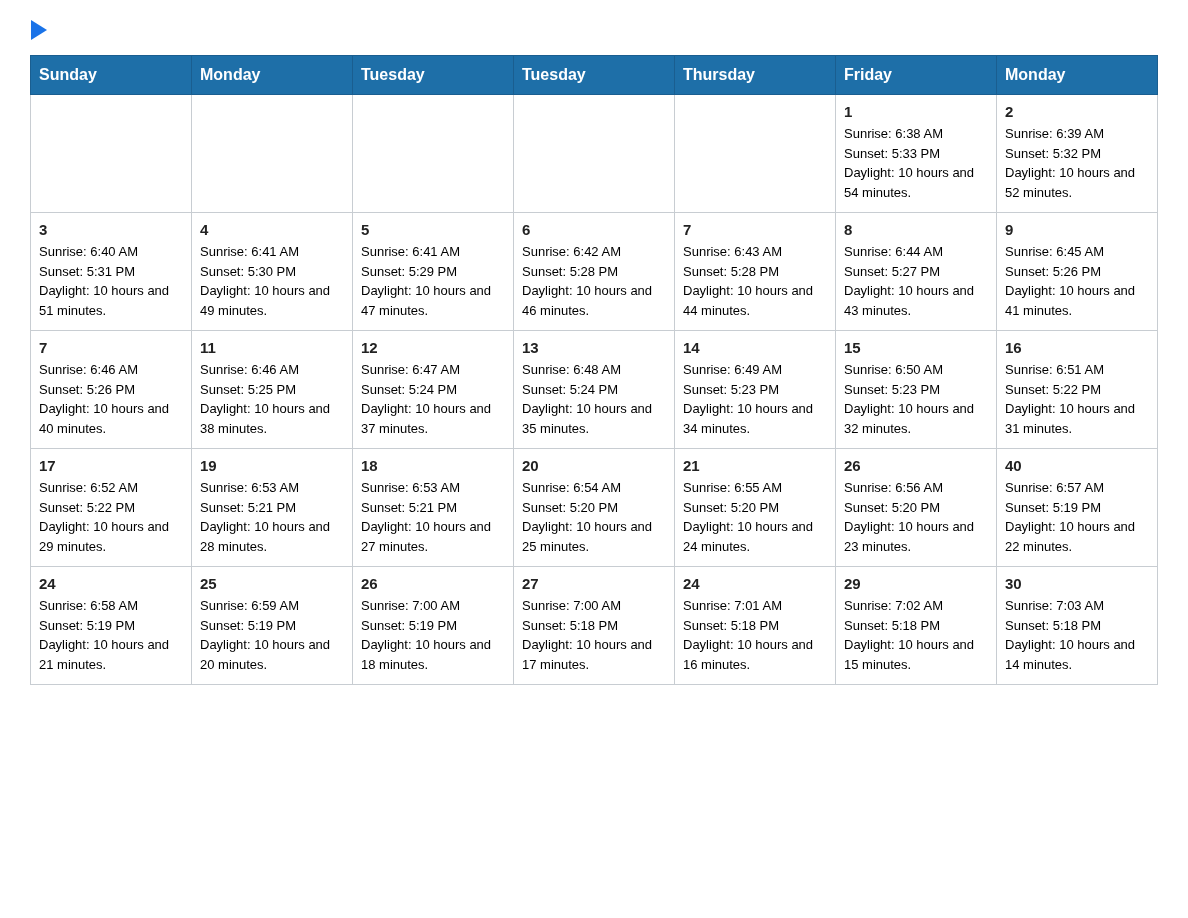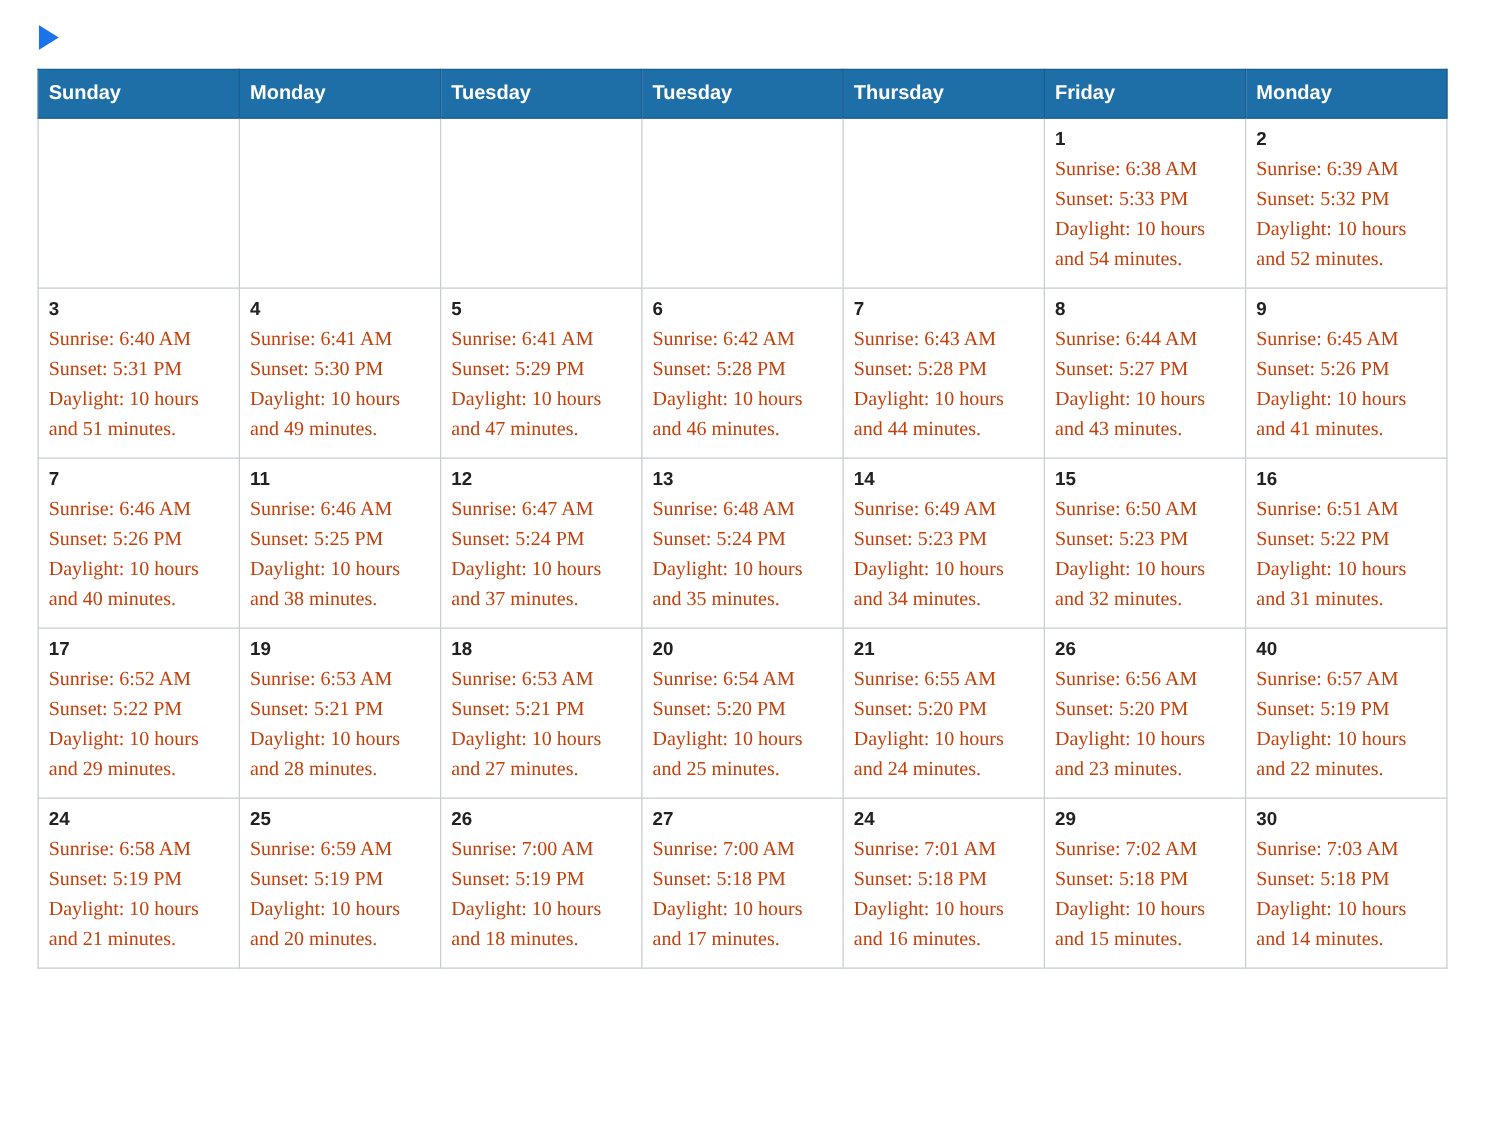--- a/index.html
+++ b/index.html
@@ -57,24 +57,23 @@
       background: #fff;
     }
     .calendar tbody tr td .day-num {
       font-size: 15px;
       font-weight: bold;
       color: #222;
       display: block;
       margin-bottom: 4px;
     }
     .calendar tbody tr td .sun-info {
-      color: #c2410c;
-      font-size: 16px;
+      color: #000000;
+      font-size: 13px;
       line-height: 1.5;
-      font-family: Liberation Serif, serif;
     }
     .calendar tbody tr:first-child td {
       min-height: 80px;
     }
     .empty-cell {
       background: #f9f9f9;
     }
     
     .logo-wrapper {
       display: flex;

